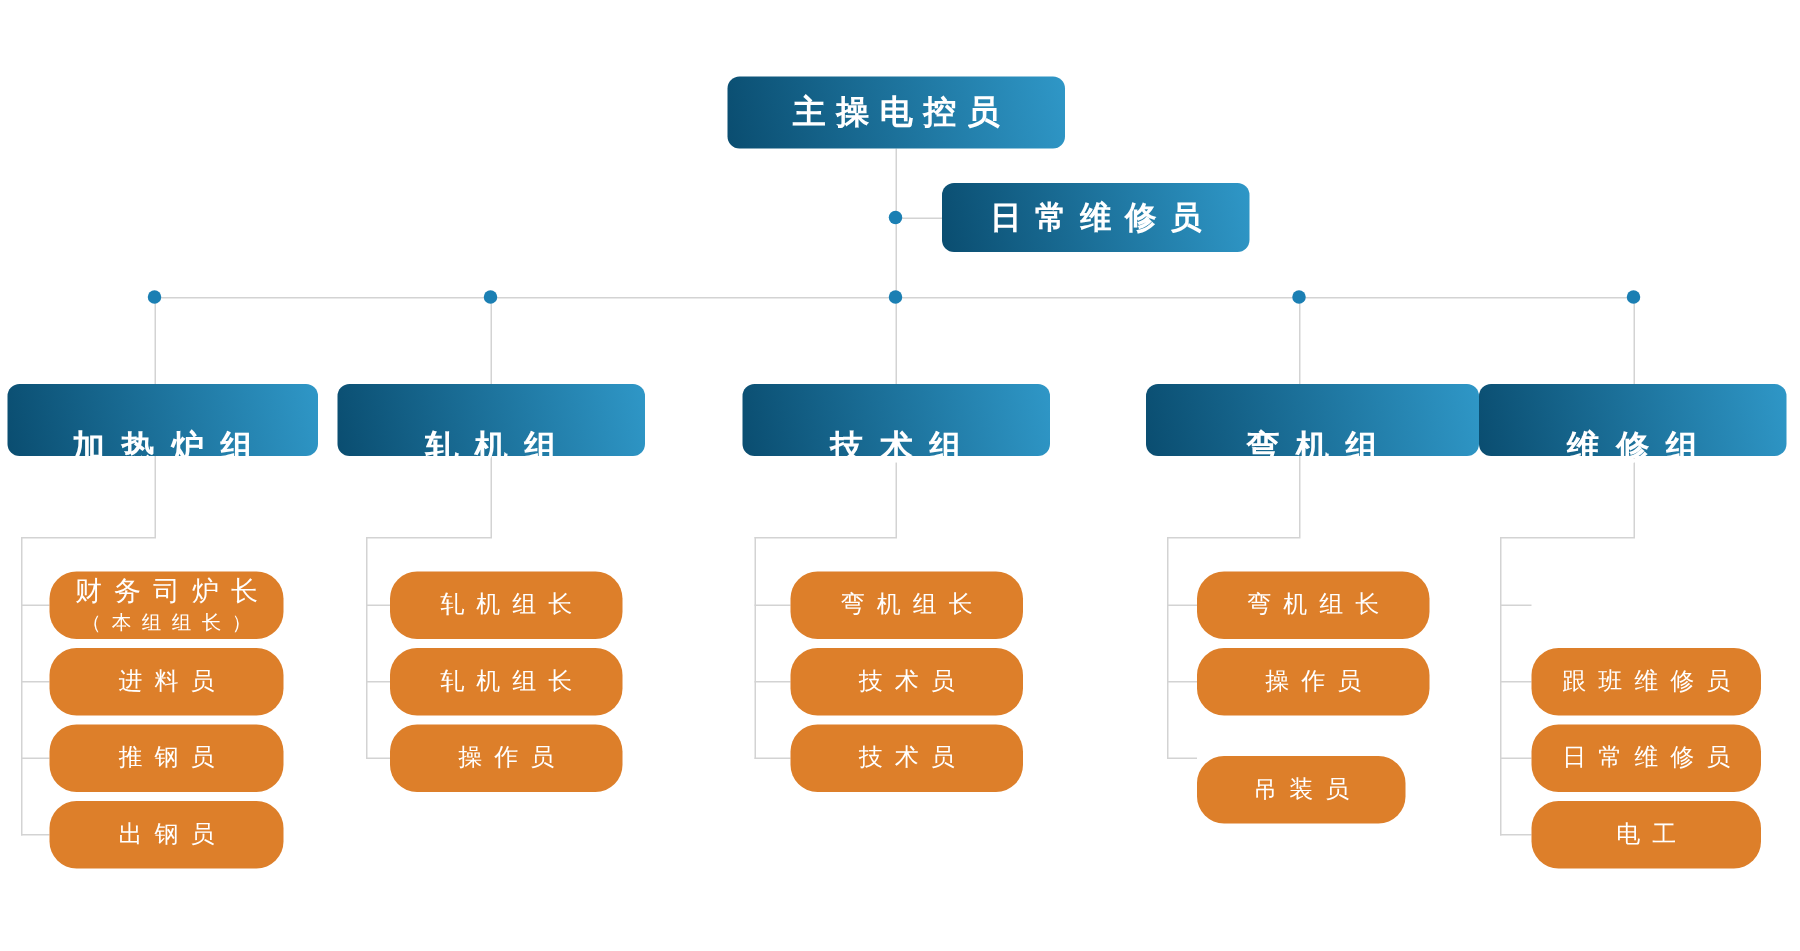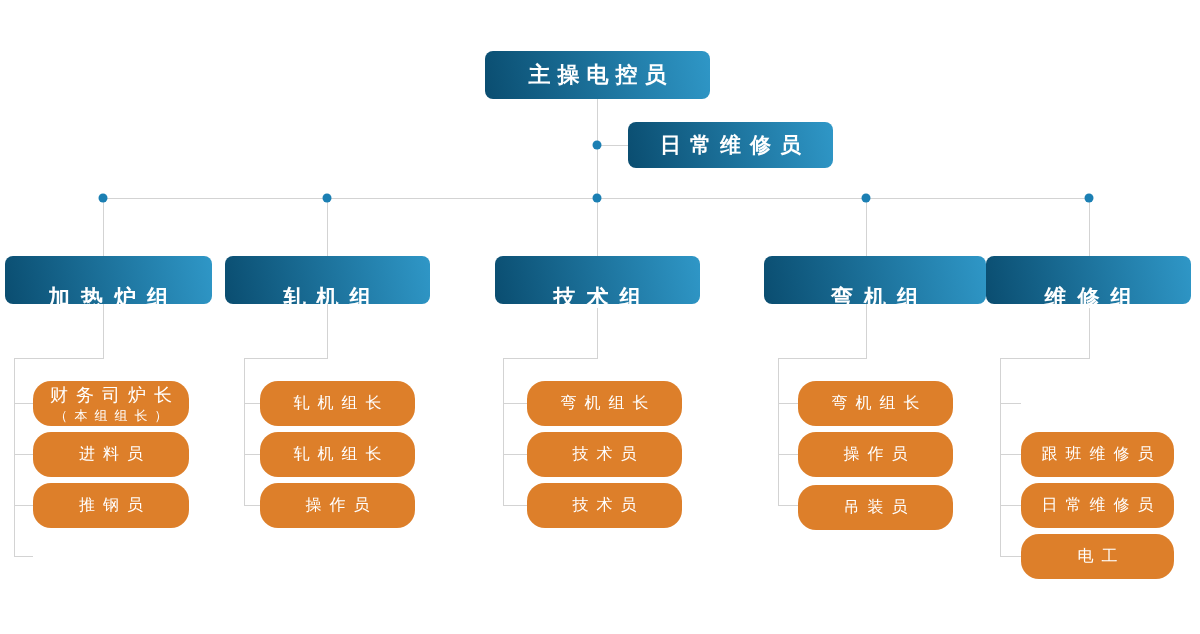--- a/index.html
+++ b/index.html
@@ -131,20 +131,23 @@
   <div class="node orange two" style="left:33px;top:381px;width:156px;height:45px;">
     <span class="lbl">财务司炉长</span>
     <span class="lbl2">（本组组长）</span>
   </div>
   <div class="node orange" style="left:33px;top:432px;width:156px;height:45px;">
     <span class="lbl">进料员</span>
   </div>
   <div class="node orange" style="left:33px;top:483px;width:156px;height:45px;">
     <span class="lbl">推钢员</span>
   </div>
+  <div class="node orange" style="left:33px;top:534px;width:156px;height:45px;">
+    <span class="lbl">出钢员</span>
+  </div>
 
   <div class="node orange" style="left:260px;top:381px;width:155px;height:45px;">
     <span class="lbl">轧机组长</span>
   </div>
   <div class="node orange" style="left:260px;top:432px;width:155px;height:45px;">
     <span class="lbl">轧机组长</span>
   </div>
   <div class="node orange" style="left:260px;top:483px;width:155px;height:45px;">
     <span class="lbl">操作员</span>
   </div>
@@ -158,21 +161,21 @@
   <div class="node orange" style="left:527px;top:483px;width:155px;height:45px;">
     <span class="lbl">技术员</span>
   </div>
 
   <div class="node orange" style="left:798px;top:381px;width:155px;height:45px;">
     <span class="lbl">弯机组长</span>
   </div>
   <div class="node orange" style="left:798px;top:432px;width:155px;height:45px;">
     <span class="lbl">操作员</span>
   </div>
-  <div class="node orange" style="left:798px;top:485px;width:155px;height:45px;">
+  <div class="node orange" style="left:798px;top:504px;width:139px;height:45px;">
     <span class="lbl">吊装员</span>
   </div>
 
   <div class="node orange" style="left:1021px;top:483px;width:153px;height:45px;">
     <span class="lbl">日常维修员</span>
   </div>
   <div class="node orange" style="left:1021px;top:432px;width:153px;height:45px;">
     <span class="lbl">跟班维修员</span>
   </div>
   <div class="node orange" style="left:1021px;top:534px;width:153px;height:45px;">

